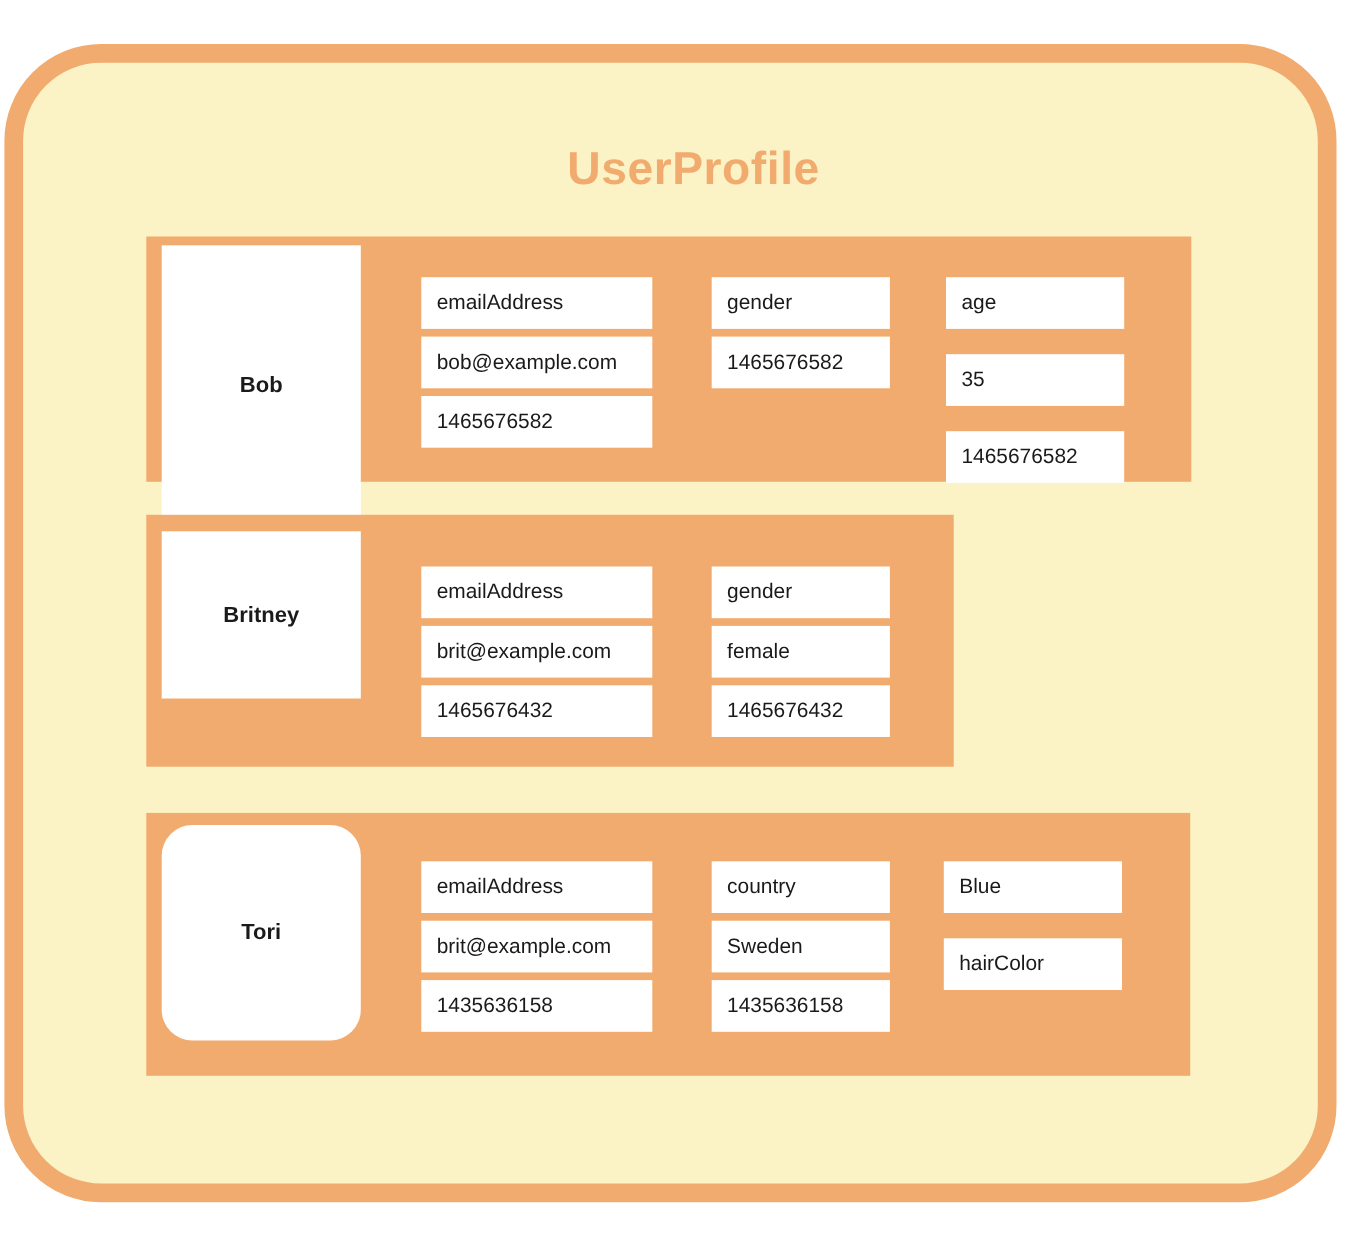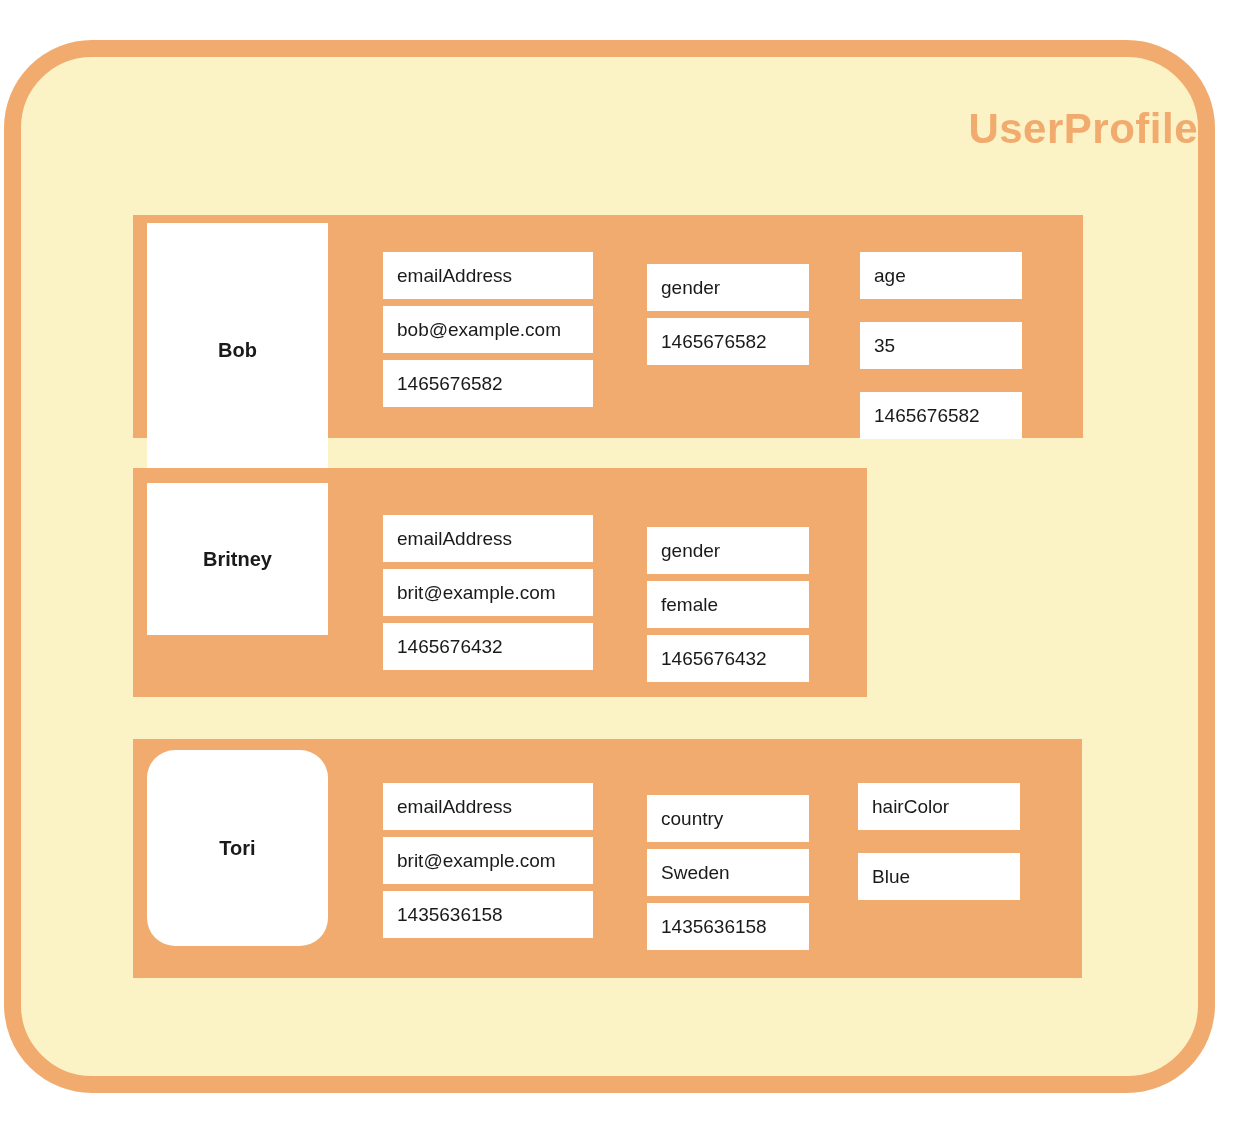--- a/index.html
+++ b/index.html
@@ -6,39 +6,39 @@
   body{
     width:1234px;height:1124px;background:#ffffff;position:relative;overflow:hidden;
     font-family:"Liberation Sans","DejaVu Sans",sans-serif;color:var(--text,#1a1a1a);
   }
   .outer{
     position:absolute;left:4px;top:40px;width:1211px;height:1053px;
     box-sizing:border-box;border:17px solid var(--accent,#f2ab6e);
     border-radius:88px;background:var(--canvas,#fbf2c6);
   }
   .title{
-    margin-top:48px;text-align:right;font-size:42px;font-weight:bold;
+    margin-top:72px;text-align:center;font-size:42px;font-weight:bold;
     color:var(--accent,#f2ab6e);letter-spacing:0.5px;padding-left:42px;
   }
   .row{position:absolute;background:var(--accent,#f2ab6e);}
   .row1{left:112px;top:158px;width:950px;height:223px;}
   .row2{left:112px;top:411px;width:734px;height:229px;}
   .row3{left:112px;top:682px;width:949px;height:239px;}
   .key{
     position:absolute;left:14px;width:181px;background:var(--cell-bg,#ffffff);
     display:flex;align-items:center;justify-content:center;
     font-weight:bold;font-size:20px;
   }
   .row1 .key{top:8px;height:254px;}
   .row2 .key{top:15px;height:152px;}
   .row3 .key{top:11px;height:196px;border-radius:28px;}
   .col{position:absolute;display:flex;flex-direction:column;gap:7px;width:162px;}
   .col.wide{width:210px;}
   .c1{left:250px;}
-  .c2{left:514px;margin-top:12px;}
+  .c2{left:514px;}
   .c3{left:727px;gap:23px;}
   .row3 .c3{left:725px;}
   .row1 .col{top:37px;}
   .row2 .col{top:47px;}
   .row3 .col{top:44px;}
   .cell{
     height:47px;background:var(--cell-bg,#ffffff);box-sizing:border-box;
     display:flex;align-items:center;padding-left:14px;font-size:19px;
     white-space:nowrap;overflow:hidden;
   }
@@ -88,17 +88,17 @@
       <div class="cell name">emailAddress</div>
       <div class="cell">brit@example.com</div>
       <div class="cell">1435636158</div>
     </div>
     <div class="col c2">
       <div class="cell name">country</div>
       <div class="cell">Sweden</div>
       <div class="cell">1435636158</div>
     </div>
     <div class="col c3">
+      <div class="cell">Blue</div>
       <div class="cell name">hairColor</div>
-      <div class="cell">Blue</div>
     </div>
   </div>
 </div>
 
 </body></html>

